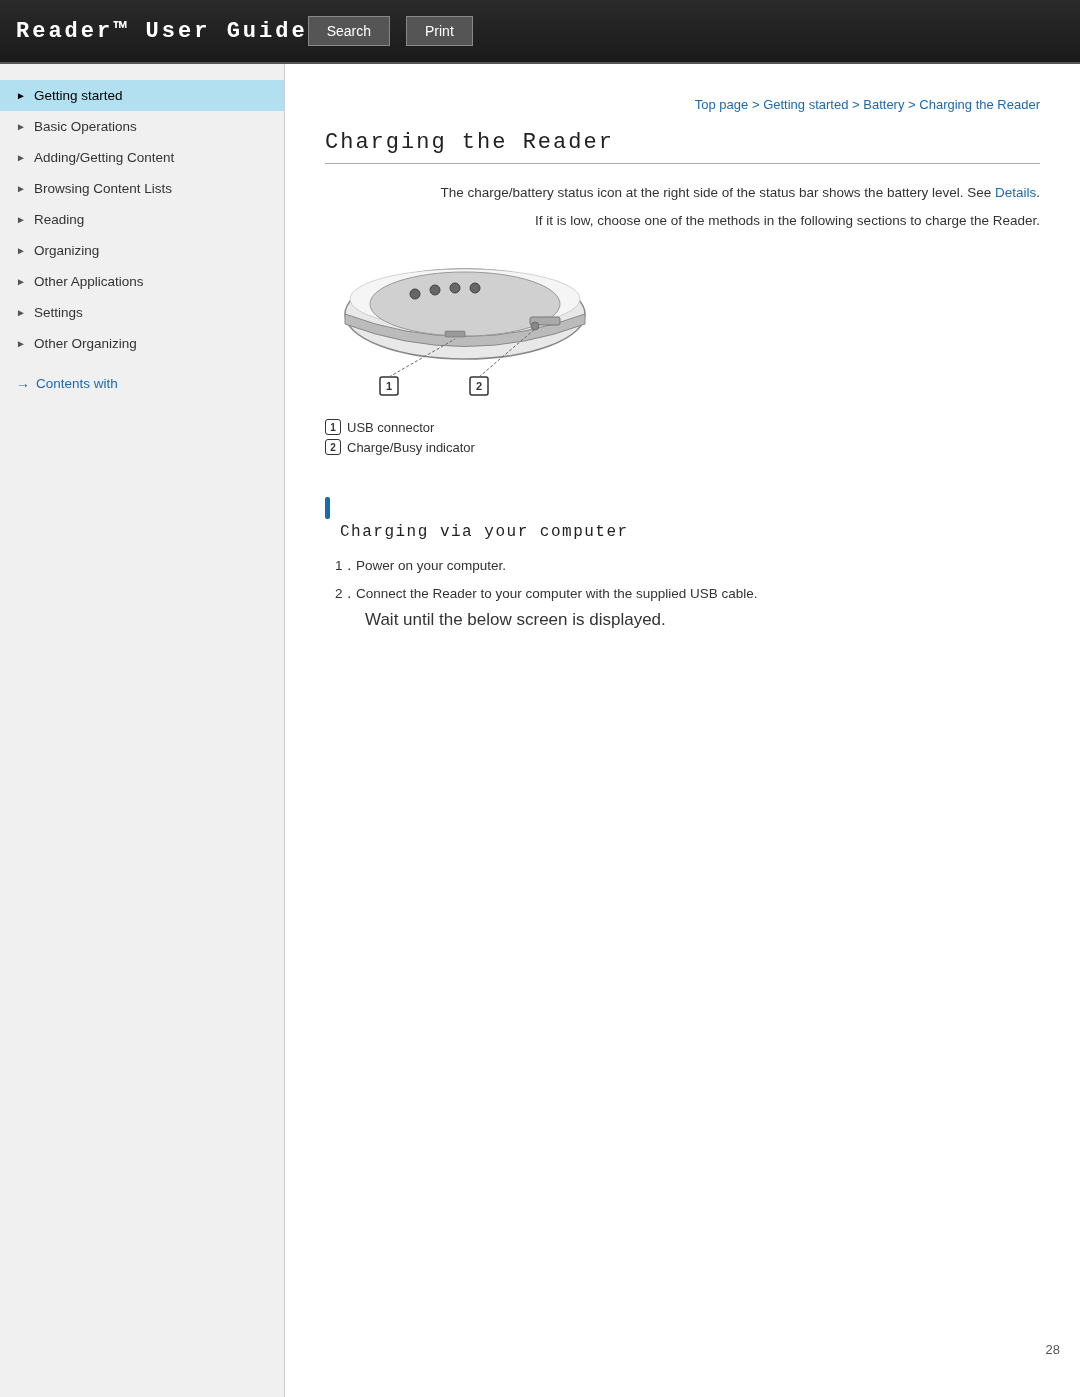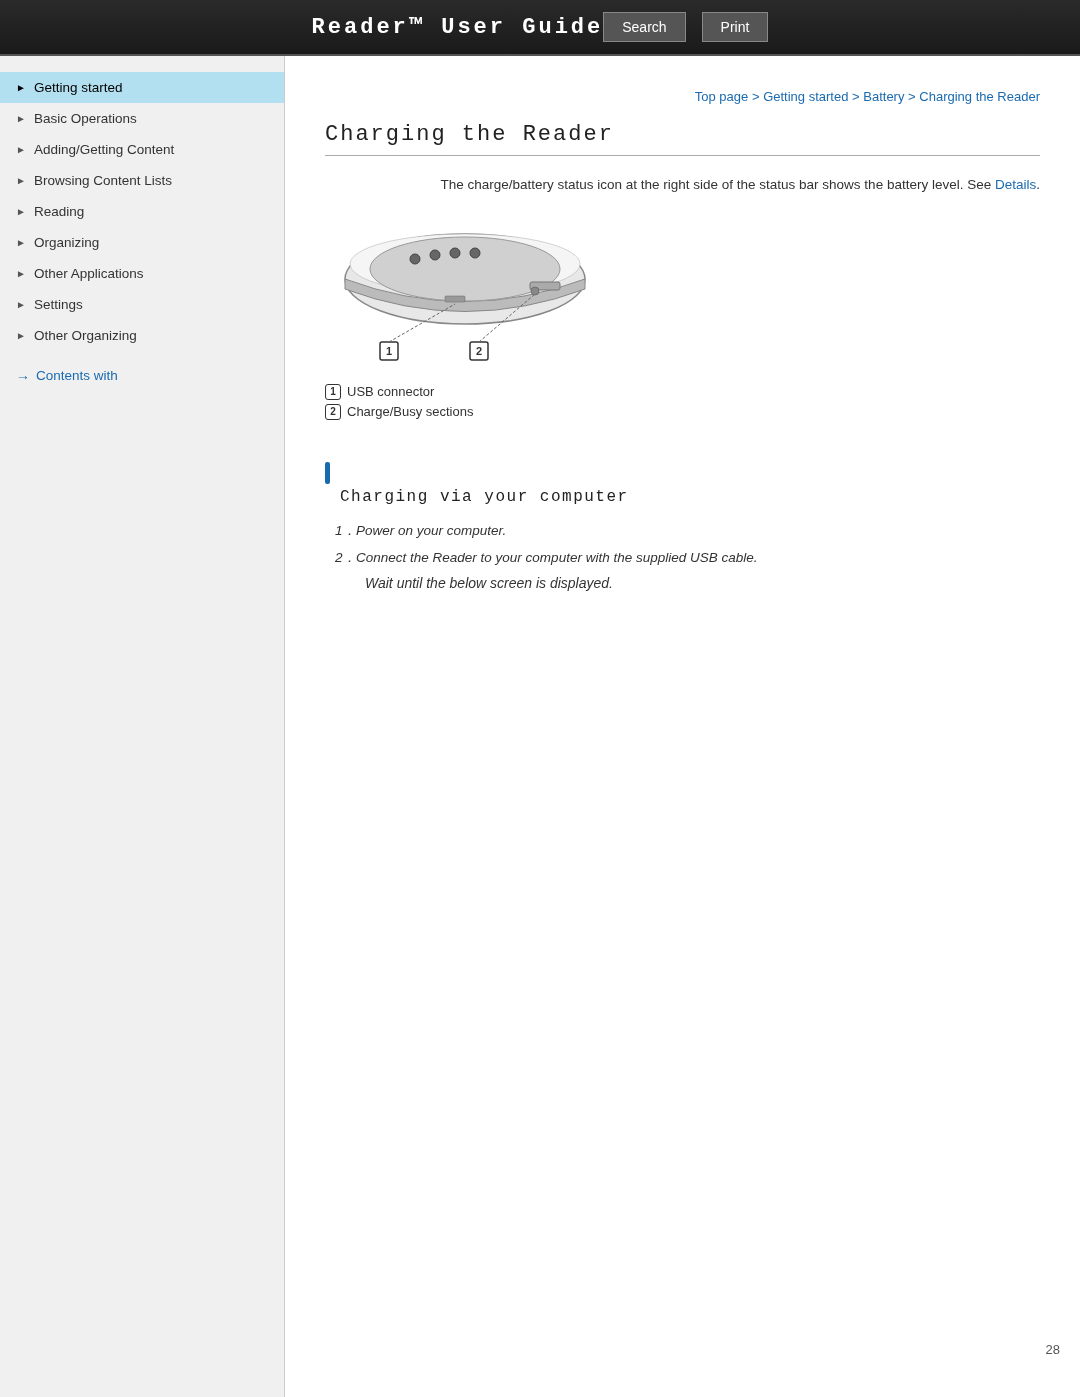--- a/index.html
+++ b/index.html
@@ -10,23 +10,23 @@
       min-height: 1397px;
       color: #333;
       font-size: 14px;
     }
 
     
     .header {
       background: linear-gradient(to bottom, #2a2a2a, #1a1a1a);
       display: flex;
       align-items: center;
-      justify-content: center;
+      justify-content: flex-start;
       padding: 12px 16px;
-      height: 56px;
+      height: 64px;
       border-bottom: 2px solid #555;
     }
     .header-title {
       color: #fff;
       font-size: 22px;
       font-weight: bold;
       letter-spacing: 3px;
       font-family: 'Courier New', monospace;
     }
     .header-buttons {
@@ -194,31 +194,30 @@
       font-weight: normal;
       letter-spacing: 1.5px;
       color: #222;
       font-family: 'Courier New', monospace;
       margin-top: 48px;
     }
 
     
     .steps-list {
       margin-left: 10px;
-      font-style: italic;
     }
     .step-item {
       font-size: 13.5px;
       color: #333;
       margin-bottom: 6px;
       line-height: 1.6;
     }
     .step-sub {
       margin-left: 30px;
-      font-size: 14px;
+      font-size: 17px;
       color: #333;
     }
 
     
     .footer {
       text-align: right;
       padding: 20px;
       font-size: 13px;
       color: #555;
       position: absolute;
@@ -293,20 +292,21 @@
       <span> &gt; </span>
       <span>Charging the Reader</span>
     </div>
 
     <h1 class="page-title">Charging the Reader</h1>
 
     <p class="body-text">
       <span>The charge/battery status icon at the right side of the status bar shows the battery level. See</span>
       <a href="#" class="body-link">Details</a>.
     </p>
+    <p class="body-text">If it is low, choose one of the methods in the following sections to charge the Reader.</p>
 
     <div class="reader-image-area">
       <svg class="reader-svg" viewBox="0 0 280 160">
 
         <g transform="translate(10,10)">
 
           <ellipse cx="130" cy="55" rx="120" ry="45" fill="#e8e8e8" stroke="#888" stroke-width="1.5"></ellipse>
 
           <ellipse cx="130" cy="40" rx="115" ry="30" fill="#f5f5f5" stroke="#aaa" stroke-width="0.5"></ellipse>
 
@@ -338,21 +338,21 @@
       </svg>
     </div>
 
     <div class="label-list">
       <div class="label-item">
         <span class="label-num">1</span>
         <span>USB connector</span>
       </div>
       <div class="label-item">
         <span class="label-num">2</span>
-        <span>Charge/Busy sections</span>
+        <span>Charge/Busy indicator</span>
       </div>
     </div>
 
     <div class="section-header">
       <div class="section-bar"></div>
       <h2 class="section-title">Charging via your computer</h2>
     </div>
 
     <div class="steps-list">
       <div class="step-item">

